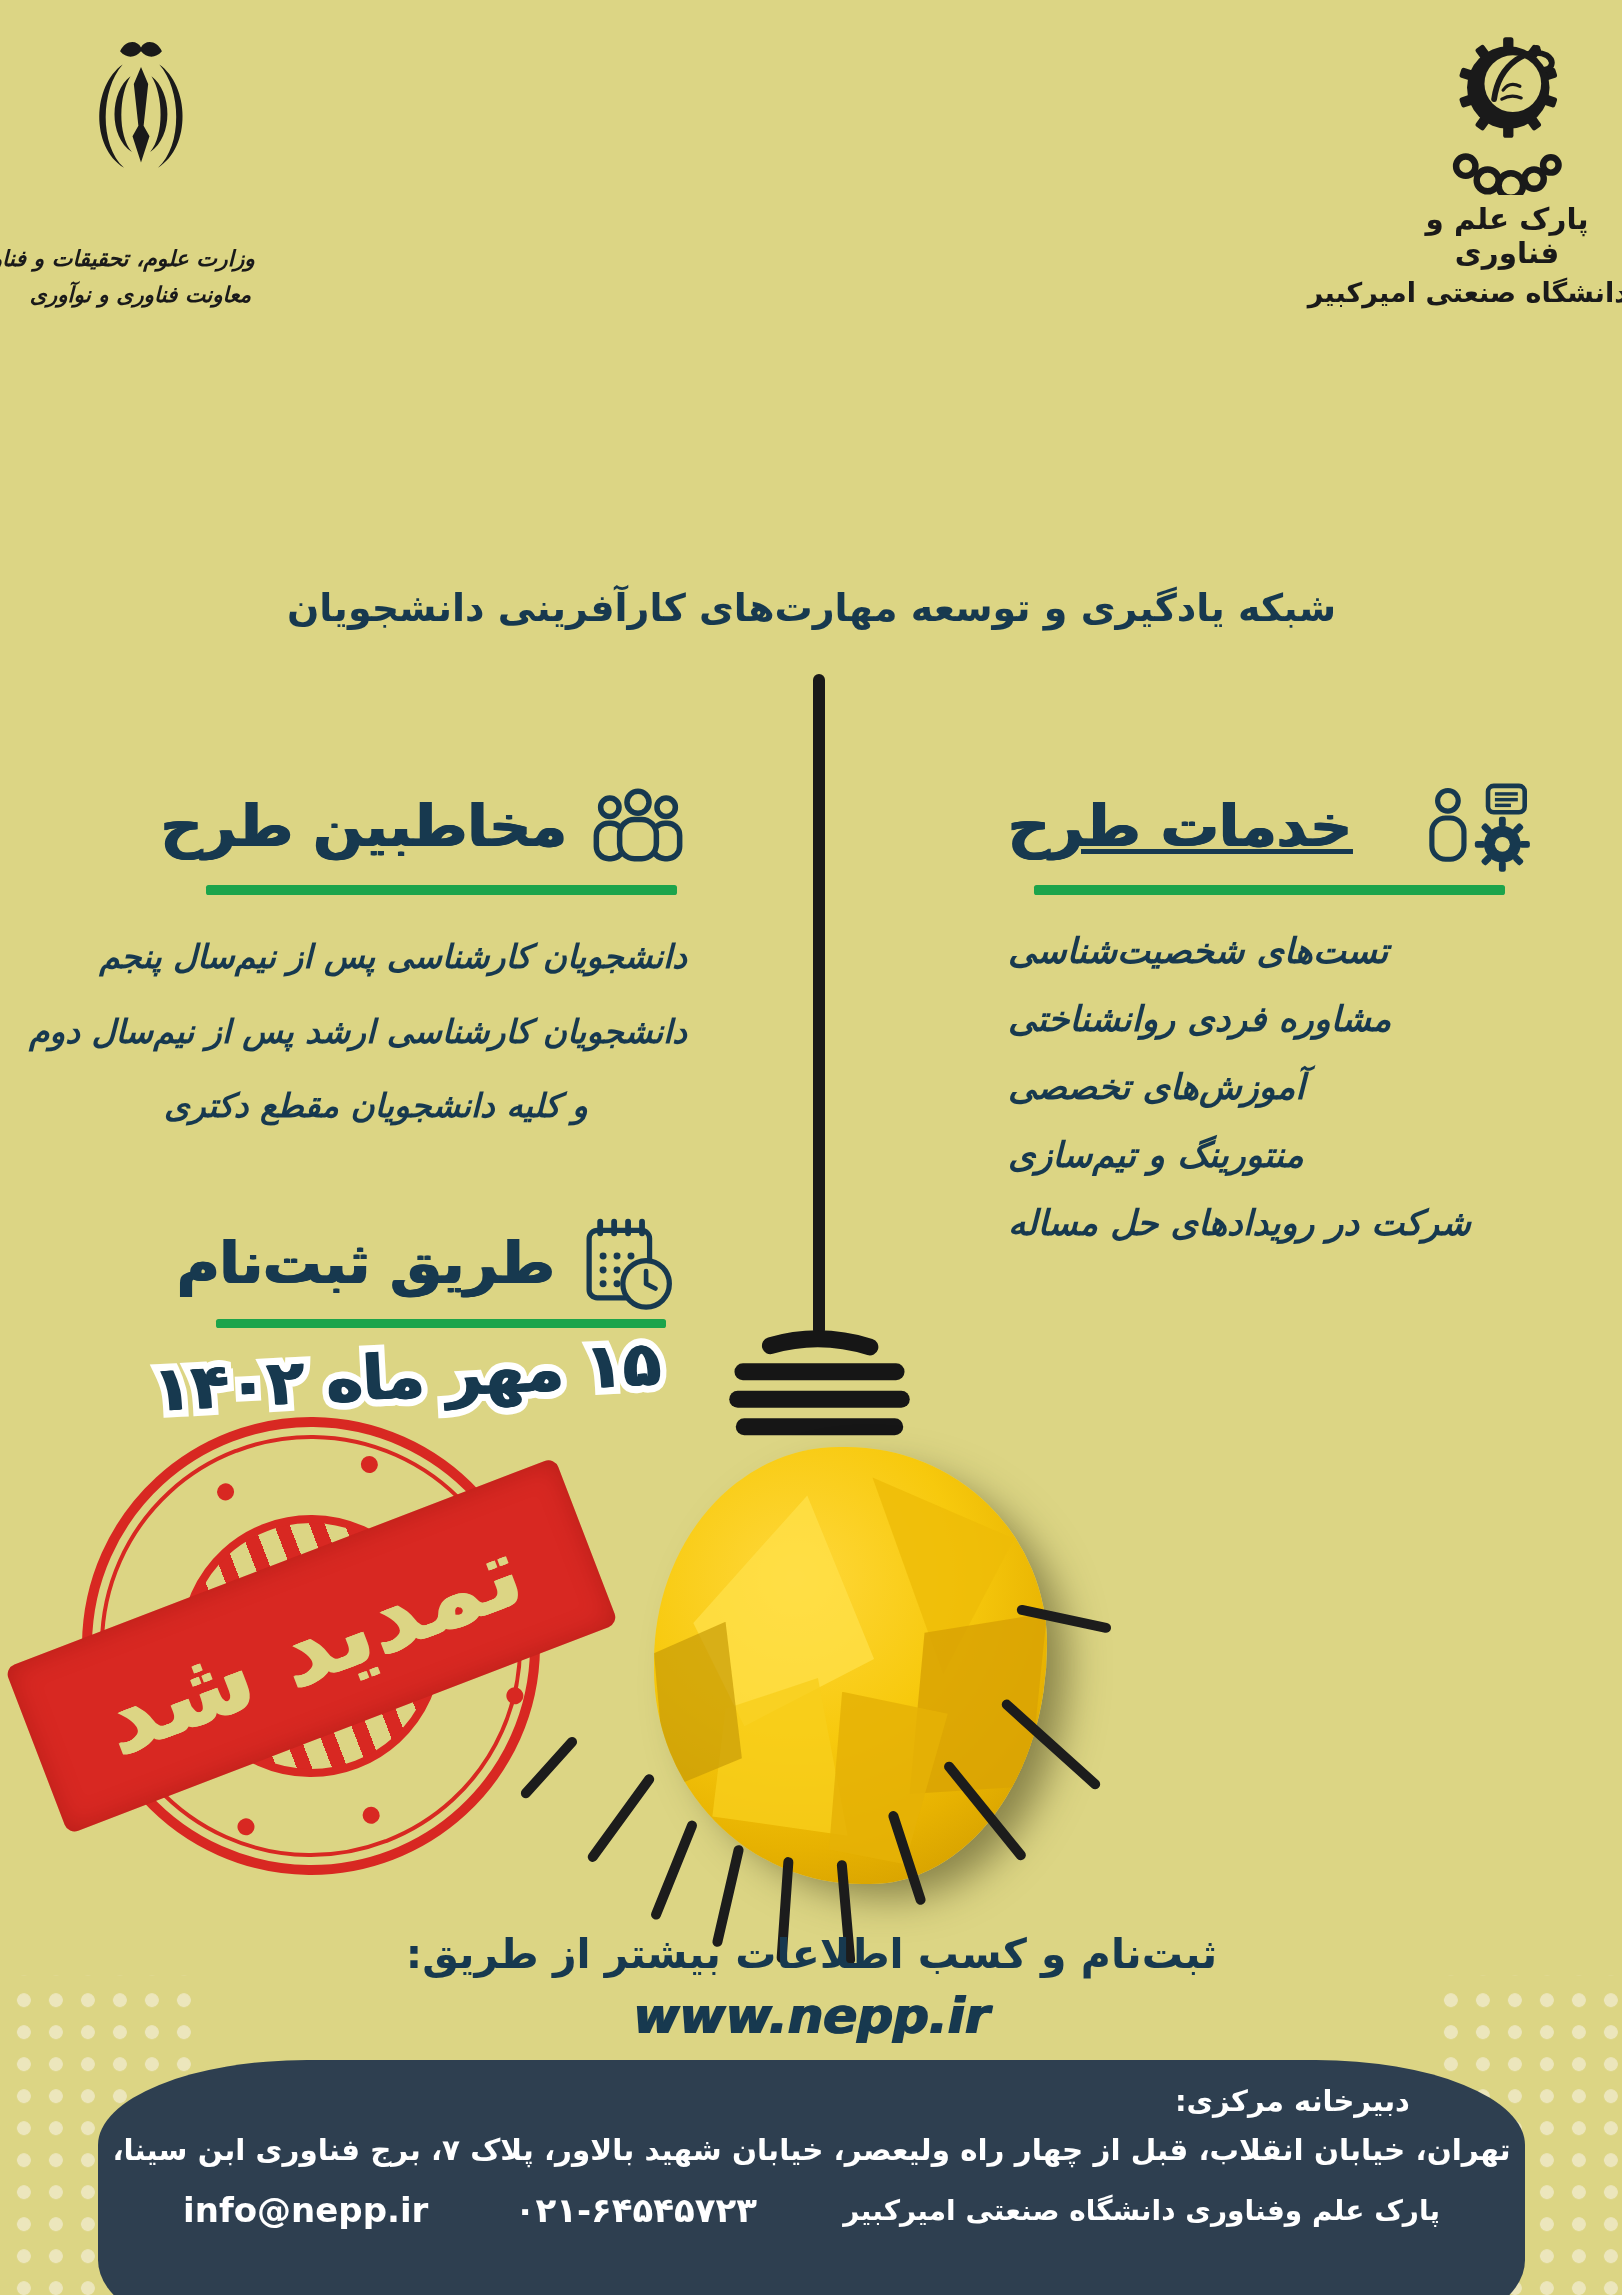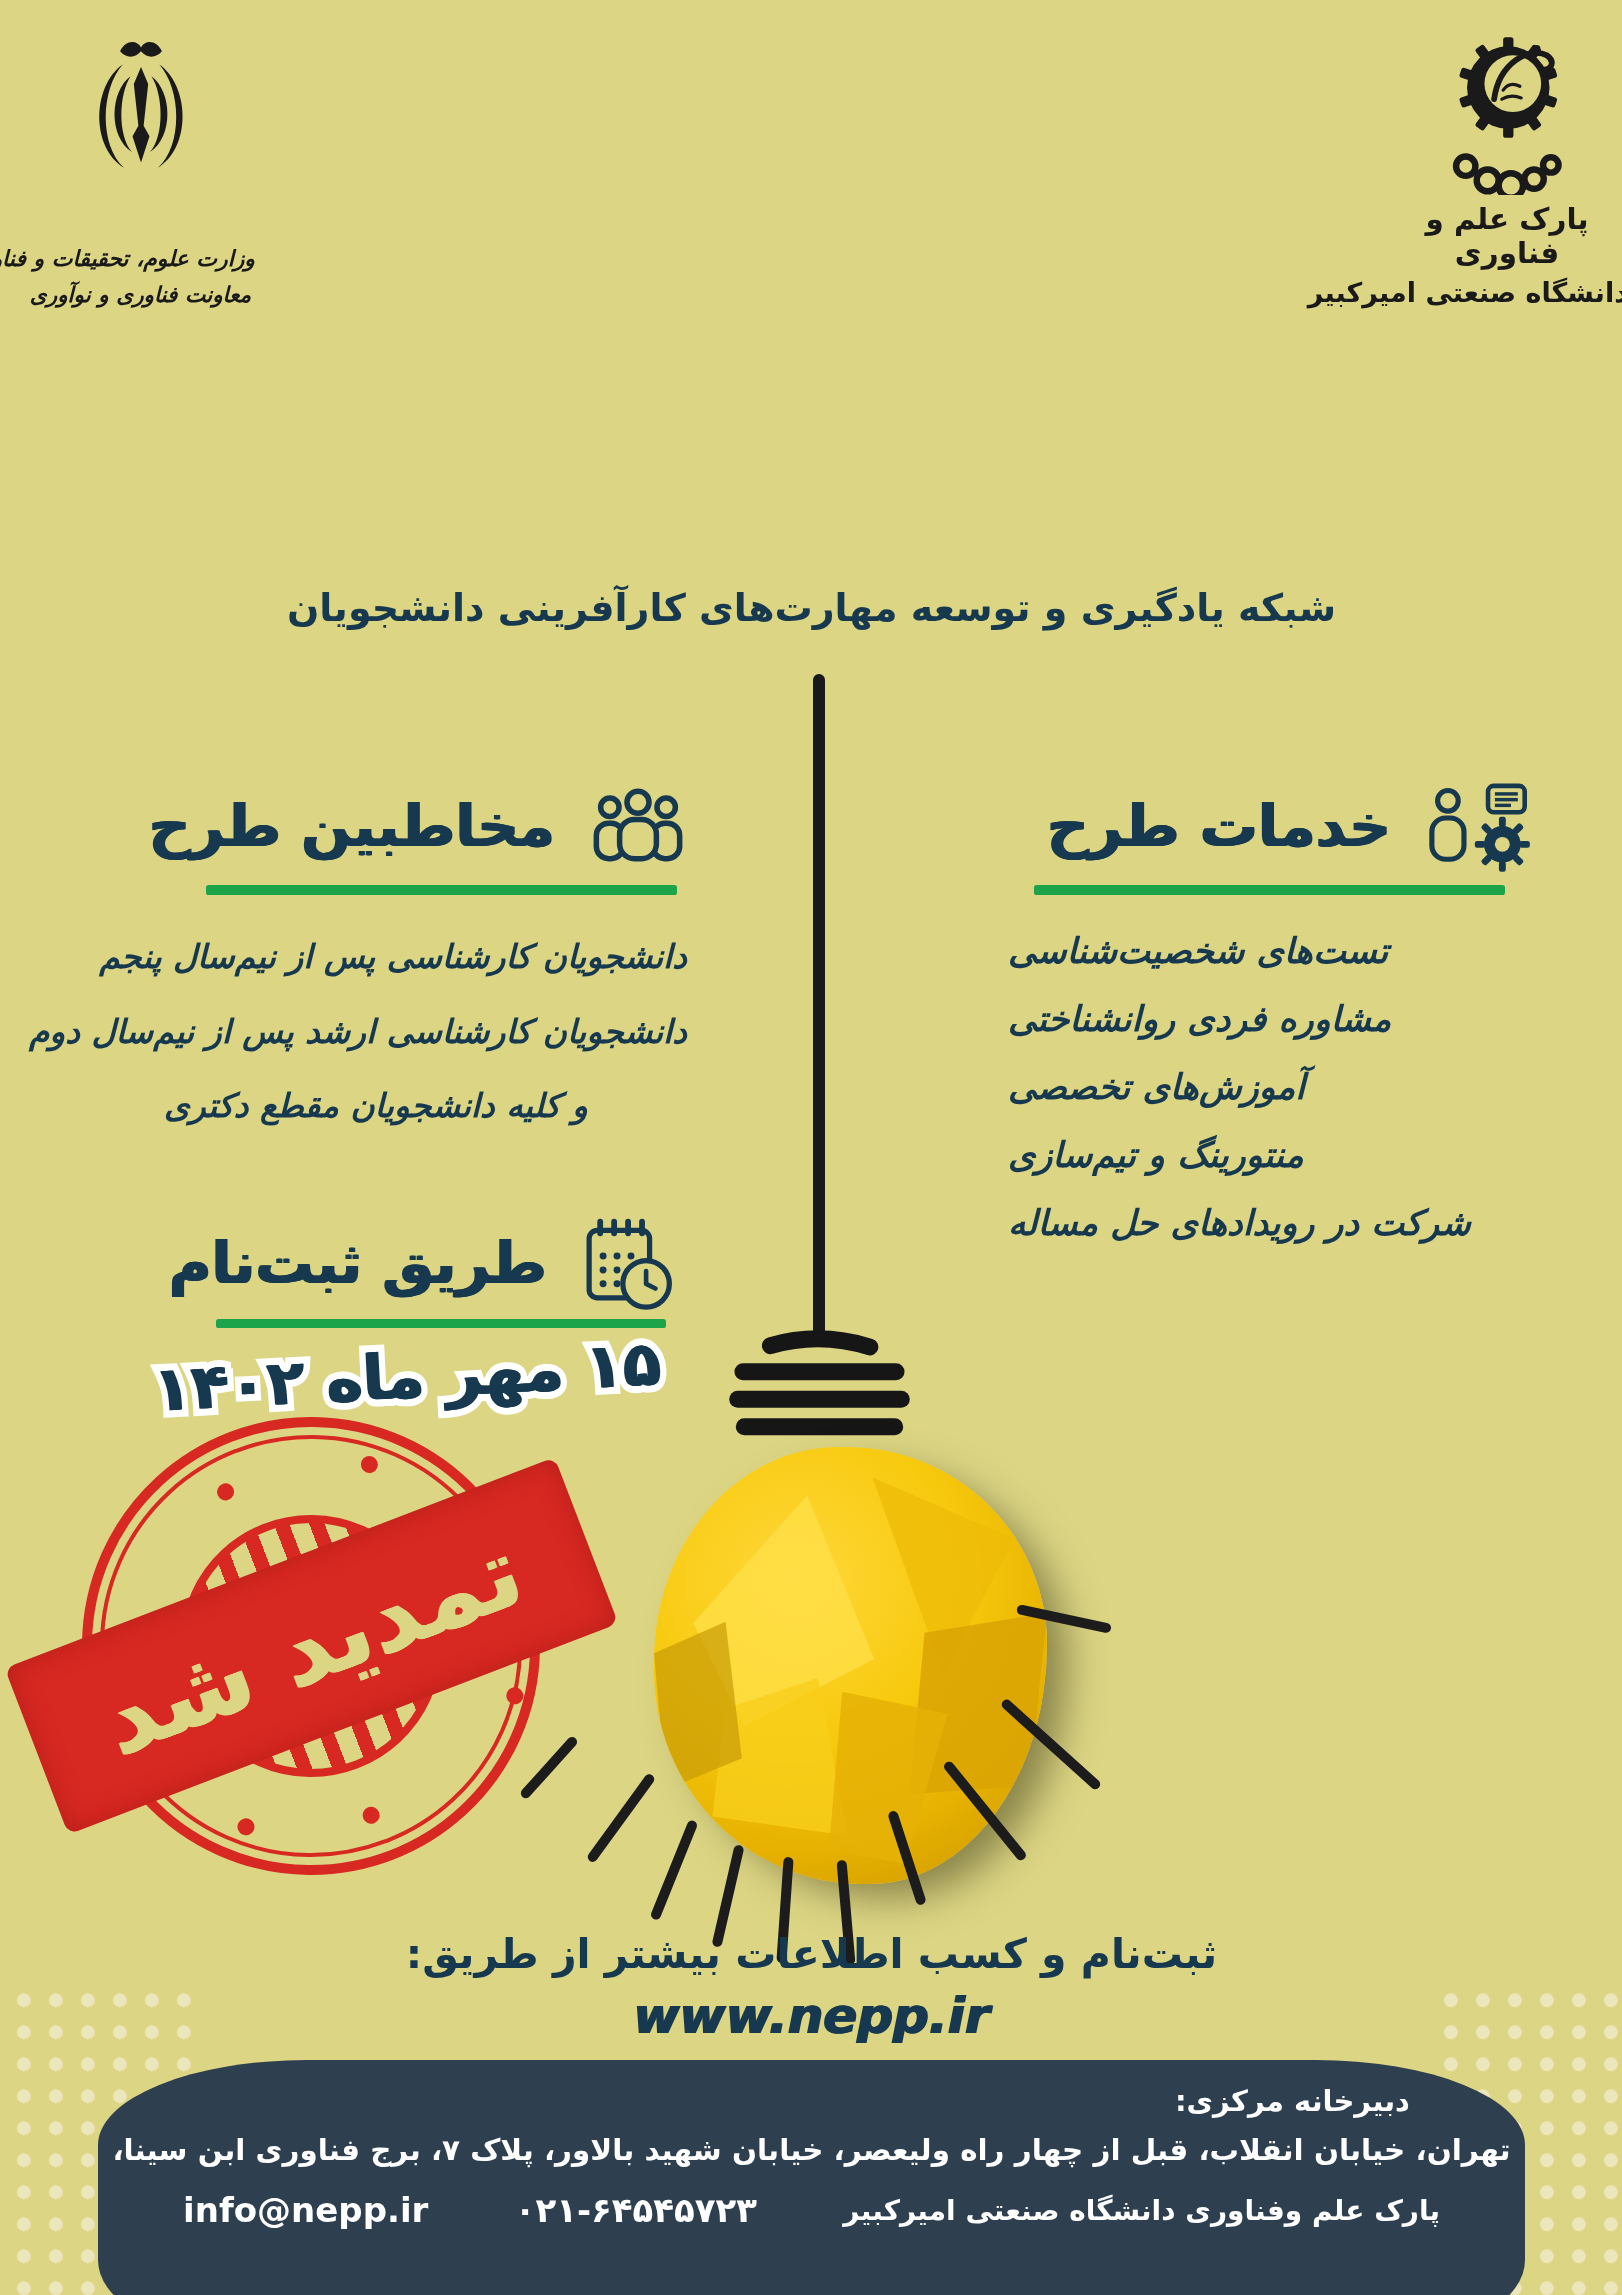--- a/index.html
+++ b/index.html
@@ -20,21 +20,21 @@
   .park{left:1386px;top:33px;width:242px;text-align:center;color:var(--ink);}
   .park .l1{font-size:29.4px;font-weight:bold;direction:rtl;margin-top:6.5px;}
   .park .l2{font-size:27px;font-weight:bold;direction:rtl;margin-top:7.9px;white-space:nowrap;}
   svg{display:block;margin:0 auto;}
   
   .title{left:0;top:350px;width:100%;text-align:center;font-size:99px;font-weight:bold;
     direction:rtl;white-space:nowrap;}
   .subtitle{left:0;top:586px;width:100%;text-align:center;font-size:38px;font-weight:bold;
     direction:rtl;white-space:nowrap;}
   
-  .sec-head{display:flex;direction:rtl;align-items:center;justify-content:flex-start;gap:34px;
+  .sec-head{display:flex;direction:rtl;align-items:center;justify-content:space-between;gap:22px;
     font-weight:bold;}
   .sec-head .t{font-size:58px;white-space:nowrap;}
   .underline{height:9.8px;background:var(--green);border-radius:2.6px;}
   .item{text-align:left;white-space:nowrap;font-weight:bold;direction:rtl;font-style:italic;}
   .a-item{left:164px;width:523px;font-size:33px;}
   .s-item{left:1008px;width:523px;font-size:35px;}
   
   .date{left:177px;top:1339px;width:484px;text-align:center;transform:rotate(-3deg);
     font-size:62px;font-weight:bold;direction:rtl;white-space:nowrap;}
   .date .back{position:absolute;left:0;right:0;top:0;color:#fff;-webkit-text-stroke:14.4px #fff;
@@ -184,21 +184,21 @@
         </g>
       </svg>
     </span>
     <span class="t fat">مخاطبین طرح</span>
   </div>
   <div class="abs underline" style="left:206px;top:885px;width:471px;"></div>
   <div class="abs item a-item" style="top:937px;">دانشجویان کارشناسی پس از نیم‌سال پنجم</div>
   <div class="abs item a-item" style="top:1012px;">دانشجویان کارشناسی ارشد پس از نیم‌سال دوم</div>
   <div class="abs item a-item" style="top:1086px;">و کلیه دانشجویان مقطع دکتری</div>
 
-  <div class="abs sec-head" style="left:1008px;top:772px;width:523px;height:108px;">
+  <div class="abs sec-head" style="left:1008px;top:772px;width:523px;height:108px;text-decoration:underline;">
     <span>
       <svg viewBox="0 0 185 160" width="106" height="92">
         <g fill="none" stroke="#17394f" stroke-width="9">
           <circle cx="40" cy="36" r="18"></circle>
           <rect x="12" y="66" width="56" height="72" rx="24" fill="#dcd584"></rect>
           <rect x="110" y="10" width="64" height="46" rx="10" stroke-width="8"></rect>
         </g>
         <g stroke="#17394f" stroke-width="6">
           <line x1="122" y1="24" x2="162" y2="24"></line>
             <line x1="122" y1="34" x2="162" y2="34"></line>

